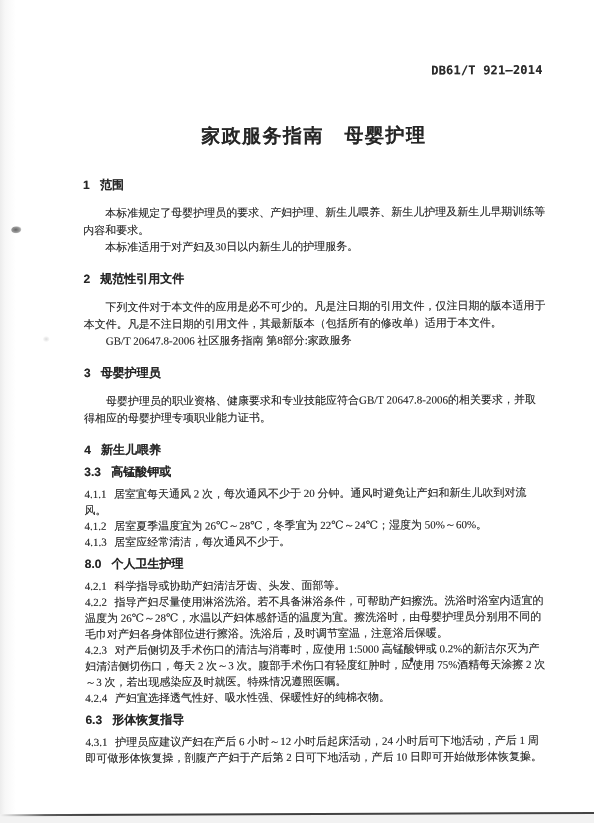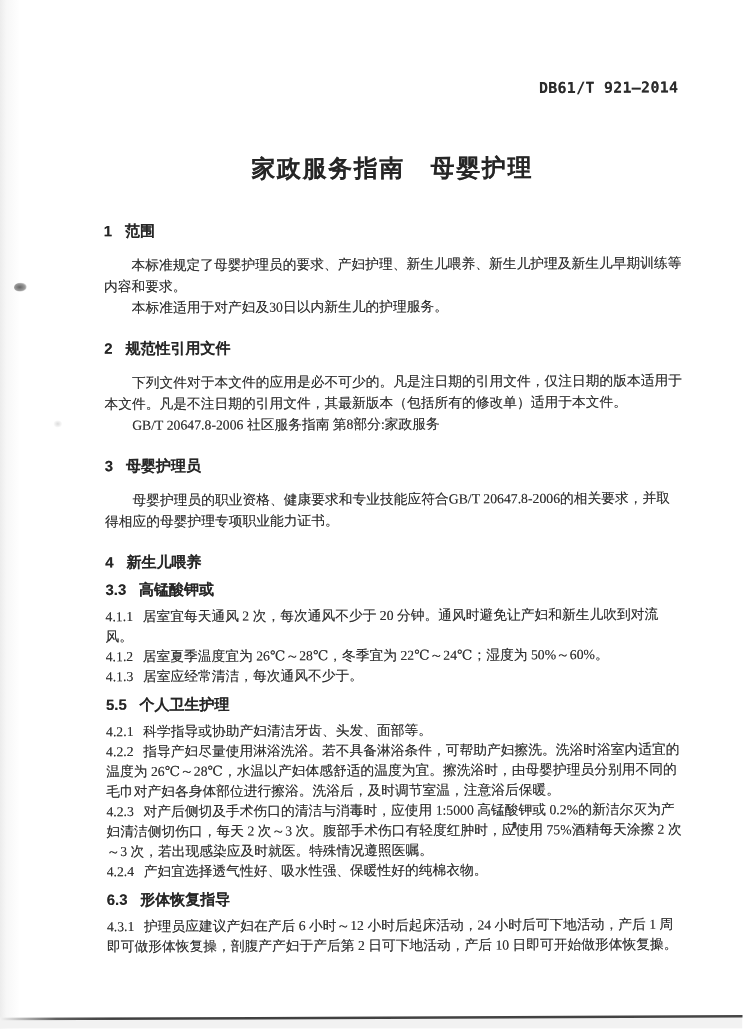--- a/index.html
+++ b/index.html
@@ -129,21 +129,21 @@
           <div class="blk blk-heading"><span class="hnum">2</span><span>规范性引用文件</span></div>
           <div class="blk blk-para indent"><span>下列文件对于本文件的应用是必不可少的。凡是注日期的引用文件，仅注日期的版本适用于本文件。凡是不注日期的引用文件，其最新版本（包括所有的修改单）适用于本文件。</span></div>
           <div class="blk blk-para indent"><span>GB/T 20647.8-2006 社区服务指南 第8部分:家政服务</span></div>
           <div class="blk blk-heading"><span class="hnum">3</span><span>母婴护理员</span></div>
           <div class="blk blk-para indent"><span>母婴护理员的职业资格、健康要求和专业技能应符合GB/T 20647.8-2006的相关要求，并取得相应的母婴护理专项职业能力证书。</span></div>
           <div class="blk blk-heading"><span class="hnum">4</span><span>新生儿喂养</span></div>
           <div class="blk blk-heading"><span class="hnum">3.3</span><span>高锰酸钾或</span></div>
           <div class="blk blk-clause"><span class="cnum">4.1.1</span><span>居室宜每天通风 2 次，每次通风不少于 20 分钟。通风时避免让产妇和新生儿吹到对流风。</span></div>
           <div class="blk blk-clause"><span class="cnum">4.1.2</span><span>居室夏季温度宜为 26℃～28℃，冬季宜为 22℃～24℃；湿度为 50%～60%。</span></div>
           <div class="blk blk-clause"><span class="cnum">4.1.3</span><span>居室应经常清洁，每次通风不少于。</span></div>
-          <div class="blk blk-heading"><span class="hnum">5.5</span><span>个人卫生护理</span></div>
+          <div class="blk blk-heading"><span class="hnum">8.0</span><span>个人卫生护理</span></div>
           <div class="blk blk-clause"><span class="cnum">4.2.1</span><span>科学指导或协助产妇清洁牙齿、头发、面部等。</span></div>
           <div class="blk blk-clause"><span class="cnum">4.2.2</span><span>指导产妇尽量使用淋浴洗浴。若不具备淋浴条件，可帮助产妇擦洗。洗浴时浴室内适宜的温度为 26℃～28℃，水温以产妇体感舒适的温度为宜。擦洗浴时，由母婴护理员分别用不同的毛巾对产妇各身体部位进行擦浴。洗浴后，及时调节室温，注意浴后保暖。</span></div>
           <div class="blk blk-clause"><span class="cnum">4.2.3</span><span>对产后侧切及手术伤口的清洁与消毒时，应使用 1:5000 高锰酸钾或 0.2%的新洁尔灭为产妇清洁侧切伤口，每天 2 次～3 次。腹部手术伤口有轻度红肿时，应使用 75%酒精每天涂擦 2 次～3 次，若出现感染应及时就医。特殊情况遵照医嘱。</span></div>
           <div class="blk blk-clause"><span class="cnum">4.2.4</span><span>产妇宜选择透气性好、吸水性强、保暖性好的纯棉衣物。</span></div>
           <div class="blk blk-heading"><span class="hnum">6.3</span><span>形体恢复指导</span></div>
           <div class="blk blk-clause"><span class="cnum">4.3.1</span><span>护理员应建议产妇在产后 6 小时～12 小时后起床活动，24 小时后可下地活动，产后 1 周即可做形体恢复操，剖腹产产妇于产后第 2 日可下地活动，产后 10 日即可开始做形体恢复操。</span></div>
         </div>
     </div>
 
     <div class="page-number">1</div>

